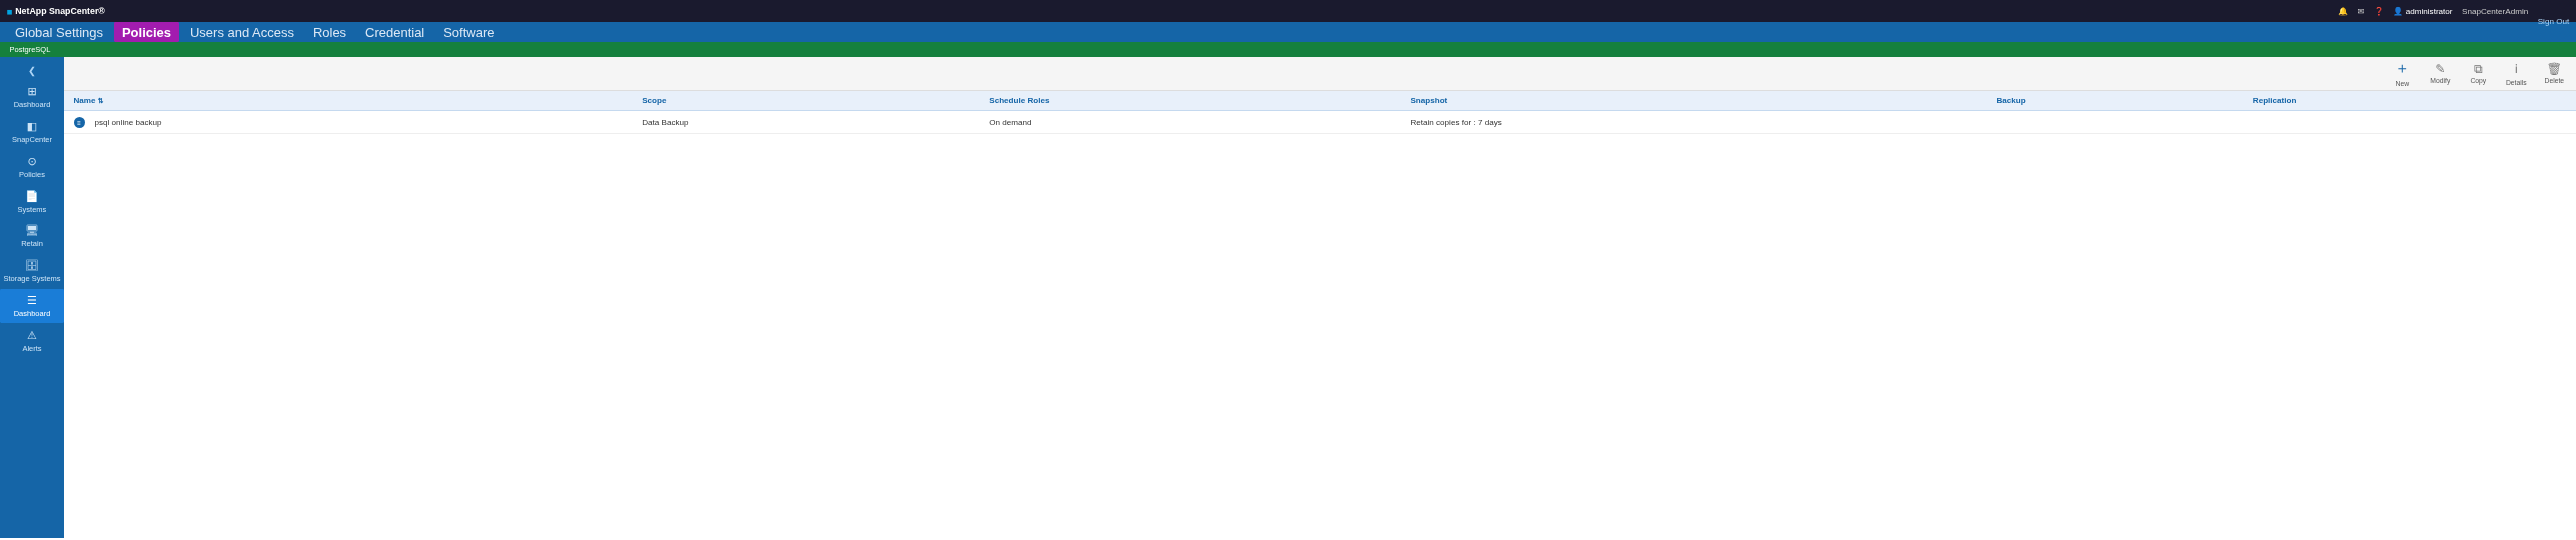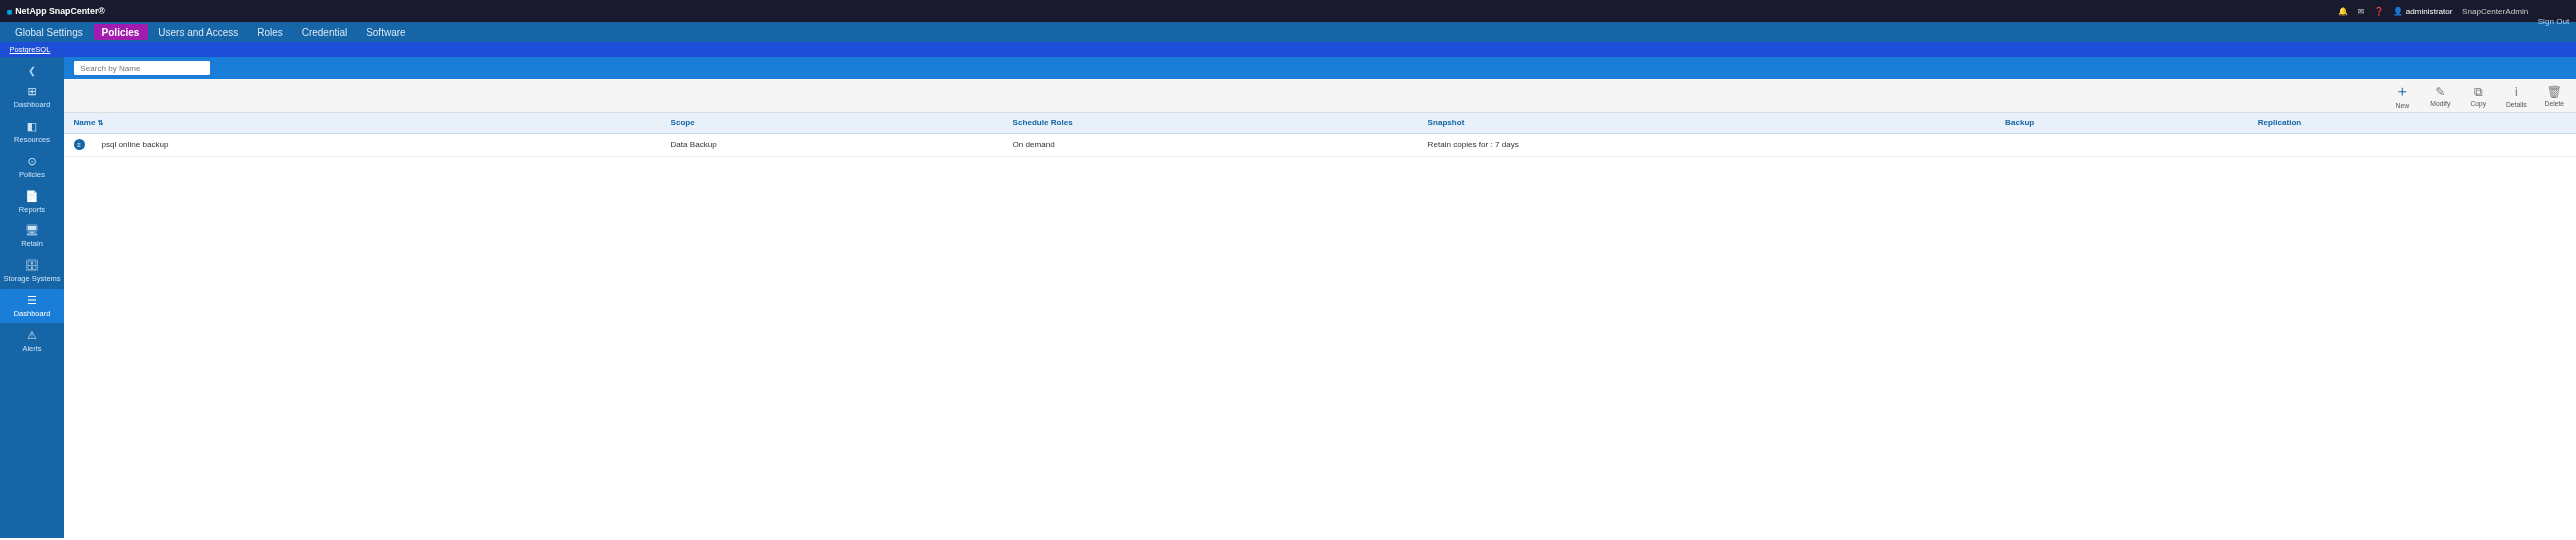--- a/index.html
+++ b/index.html
@@ -25,37 +25,36 @@
       display: flex;
       align-items: center;
       background: #1565a7;
       height: 20.4px;
       padding: 0 6.8px;
       gap: 2.7px;
     }
     .settings-tab {
       padding: 2.7px 8.1px;
       color: #dce8f5;
-      font-size: 10px;
+      font-size: 13px;
       cursor: pointer;
       border-radius: 1.4px;
     }
     .settings-tab.active {
       background: #a21caf;
       color: #fff;
       font-weight: bold;
     }
 
     
     .breadcrumb {
-      background: #1d4ed8;
+      background: #15803d;
       padding: 2.7px 9.5px;
       color: #fff;
       font-size: 7.5px;
-      text-decoration: underline;
     }
 
     
     .main-layout {
       display: flex;
       height: calc(100vh - 22px - 20.4px - 16.3px);
     }
 
     
     .sidebar {
@@ -168,21 +167,21 @@
       border-bottom: 0.7px solid #eee;
     }
     tbody td {
       padding: 5.4px 9.5px;
       color: #333;
       font-size: 8.1px;
     }
     .db-icon {
       display: inline-flex;
       align-items: center;
-      gap: 17px;
+      gap: 10px;
     }
     .db-icon-symbol {
       width: 11px;
       height: 11px;
       background: #1565a7;
       border-radius: 50%;
       display: inline-flex;
       align-items: center;
       justify-content: center;
       color: #fff;
@@ -228,29 +227,29 @@
 
   <div class="sidebar">
     <div class="sidebar-collapse-btn">❮</div>
 
     <div class="sidebar-item">
       <span class="icon">⊞</span>
       <span>Dashboard</span>
     </div>
     <div class="sidebar-item">
       <span class="icon">◧</span>
-      <span>Resources</span>
+      <span>SnapCenter</span>
     </div>
     <div class="sidebar-item">
       <span class="icon">⊙</span>
       <span>Policies</span>
     </div>
     <div class="sidebar-item">
       <span class="icon">📄</span>
-      <span>Reports</span>
+      <span>Systems</span>
     </div>
     <div class="sidebar-item">
       <span class="icon">🖥</span>
       <span>Retain</span>
     </div>
     <div class="sidebar-item">
       <span class="icon">🗄</span>
       <span>Storage Systems</span>
     </div>
     <div class="sidebar-item active">
@@ -258,23 +257,20 @@
       <span>Dashboard</span>
     </div>
     <div class="sidebar-item">
       <span class="icon">⚠</span>
       <span>Alerts</span>
     </div>
   </div>
 
   <div class="content-area">
 
-    <div class="toolbar">
-      <input class="search-box" type="text" placeholder="Search by Name" style="">
-    </div>
 
     <div class="action-buttons">
       <div class="action-btn active">
         <span class="icon" style="font-size:15px; color:#1565a7;">＋</span>
         <span>New</span>
       </div>
       <div class="action-btn">
         <span class="icon">✎</span>
         <span>Modify</span>
       </div>

